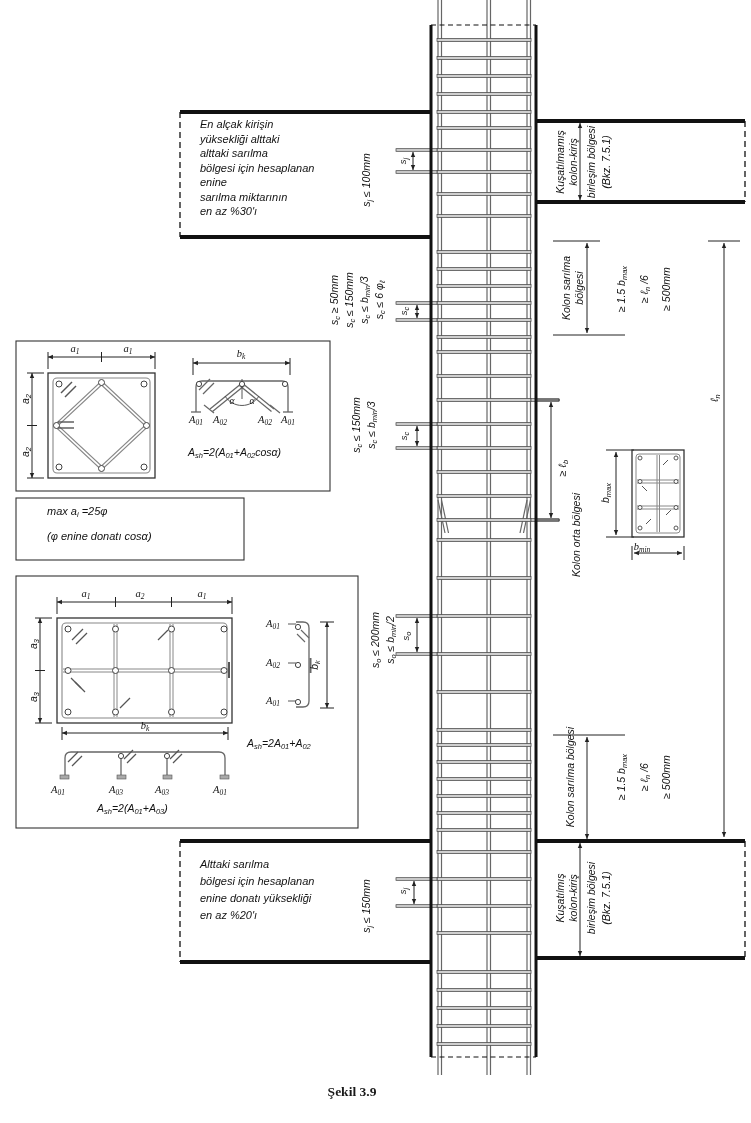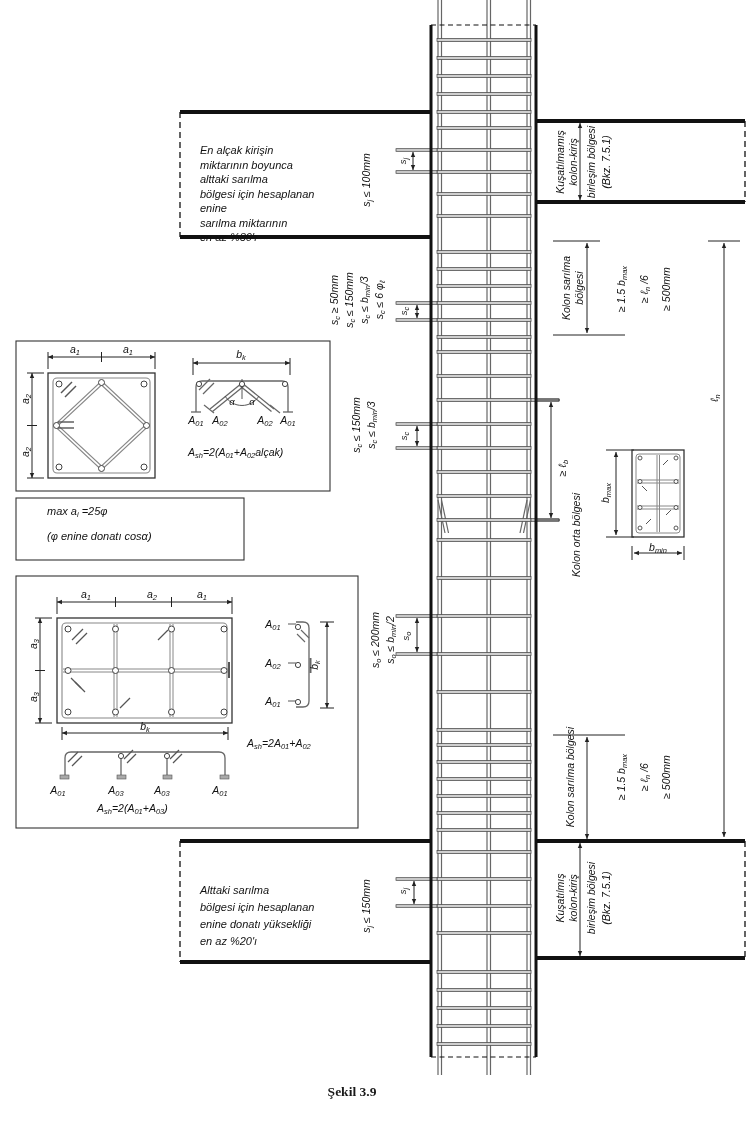--- a/index.html
+++ b/index.html
@@ -1,24 +1,24 @@
 <!DOCTYPE html>
 <html><head>
 <meta charset="utf-8">
 <style>
   html,body{margin:0;padding:0;}
   body{width:751px;height:1123px;position:relative;background:#fff;
        font-family:"Liberation Sans",sans-serif;color:#1a1a1a;overflow:hidden;}
   svg{position:absolute;left:0;top:0;}
   .lbl{position:absolute;font-style:italic;font-size:10.5px;line-height:1;white-space:nowrap;color:#111;}
   .rot{transform:translate(-50%,-50%) rotate(-90deg);}
-  .ctr{transform:translate(-50%,-50%);}
+  .ctr{transform:translate(-50%,-50%);font-family:Liberation Serif, serif;}
   .sm{font-size:9.5px;}
   sub{font-size:7.5px;line-height:0;vertical-align:-2px;}
-  .note{position:absolute;font-style:italic;font-size:11px;line-height:14.5px;white-space:nowrap;color:#111;margin-top:26px;}
+  .note{position:absolute;font-style:italic;font-size:11px;line-height:14.5px;white-space:nowrap;color:#111;}
   .note2{line-height:17px;}
   .caption{position:absolute;font-family:"Liberation Serif",serif;font-weight:bold;
            font-style:normal;font-size:13.5px;transform:translate(-50%,-50%);white-space:nowrap;}
 </style>
 </head>
 <body>
 
 <svg width="751" height="1123" viewBox="0 0 751 1123">
   <defs>
     <marker id="arr" viewBox="0 0 10 10" refX="9" refY="5" markerWidth="7" markerHeight="7" orient="auto-start-reverse">
@@ -353,21 +353,21 @@
     </g>
     <g stroke="#444" stroke-width="1" fill="#fff">
       <circle cx="121" cy="756" r="2.6"></circle>
         <circle cx="167" cy="756" r="2.6"></circle>
     </g>
   </g>
 </svg>
 
 <div class="note" style="left:200px;top:117px">
   <div>En alçak kirişin</div>
-  <div>miktarının boyunca</div>
+  <div>yüksekliği alttaki</div>
   <div>alttaki sarılma</div>
   <div>bölgesi için hesaplanan</div>
   <div>enine</div>
   <div>sarılma miktarının</div>
   <div>en az %30'ı</div>
 </div>
 <div class="note note2" style="left:200px;top:856px">
   <div>Alttaki sarılma</div>
   <div>bölgesi için hesaplanan</div>
   <div>enine donatı yüksekliği</div>
@@ -412,40 +412,40 @@
 
 <div class="lbl rot" style="left:356px;top:425px"><span>s</span><sub>c</sub><span> ≤ 150mm</span></div>
 <div class="lbl rot" style="left:371px;top:425px"><span>s</span><sub>c</sub><span> ≤ b</span><sub>min</sub><span>/3</span></div>
 <div class="lbl rot sm" style="left:404px;top:436px"><span>s</span><sub>c</sub></div>
 
 <div class="lbl rot" style="left:375px;top:640px"><span>s</span><sub>o</sub><span> ≤ 200mm</span></div>
 <div class="lbl rot" style="left:390px;top:640px"><span>s</span><sub>o</sub><span> ≤ b</span><sub>min</sub><span>/2</span></div>
 <div class="lbl rot sm" style="left:406px;top:636px"><span>s</span><sub>o</sub></div>
 
 <div class="lbl rot" style="left:605px;top:493px"><span>b</span><sub>max</sub></div>
-<div class="lbl ctr" style="left:658px;top:547px"><span>b</span><sub>min</sub></div>
+<div class="lbl ctr" style="left:642px;top:547px"><span>b</span><sub>min</sub></div>
 
 <div class="lbl ctr" style="left:75px;top:349px"><span>a</span><sub>1</sub></div>
 <div class="lbl ctr" style="left:128px;top:349px"><span>a</span><sub>1</sub></div>
 <div class="lbl rot" style="left:25px;top:399px"><span>a</span><sub>2</sub></div>
 <div class="lbl rot" style="left:25px;top:452px"><span>a</span><sub>2</sub></div>
 <div class="lbl ctr" style="left:241px;top:354px"><span>b</span><sub>k</sub></div>
 <div class="lbl ctr sm" style="left:232px;top:402px"><span>α</span></div>
 <div class="lbl ctr sm" style="left:252px;top:402px"><span>α</span></div>
 <div class="lbl ctr" style="left:196px;top:420px"><span>A</span><sub>01</sub></div>
 <div class="lbl ctr" style="left:220px;top:420px"><span>A</span><sub>02</sub></div>
 <div class="lbl ctr" style="left:265px;top:420px"><span>A</span><sub>02</sub></div>
 <div class="lbl ctr" style="left:288px;top:420px"><span>A</span><sub>01</sub></div>
-<div class="lbl" style="left:188px;top:447px"><span>A</span><sub>sh</sub><span>=2(A</span><sub>01</sub><span>+A</span><sub>02</sub><span>alçak)</span></div>
+<div class="lbl" style="left:188px;top:447px"><span>A</span><sub>sh</sub><span>=2(A</span><sub>01</sub><span>+A</span><sub>02</sub><span>cosα)</span></div>
 
 <div class="lbl" style="left:47px;top:506px;font-size:11px"><span>max a</span><sub>i</sub><span> =25φ</span></div>
 <div class="lbl" style="left:47px;top:531px;font-size:11px"><span>(φ enine donatı cosα)</span></div>
 
 <div class="lbl ctr" style="left:86px;top:594px"><span>a</span><sub>1</sub></div>
-<div class="lbl ctr" style="left:152px;top:594px"><span>a</span><sub>2</sub></div>
+<div class="lbl ctr" style="left:140px;top:594px"><span>a</span><sub>2</sub></div>
 <div class="lbl ctr" style="left:202px;top:594px"><span>a</span><sub>1</sub></div>
 <div class="lbl rot" style="left:33px;top:644px"><span>a</span><sub>3</sub></div>
 <div class="lbl rot" style="left:33px;top:697px"><span>a</span><sub>3</sub></div>
 <div class="lbl ctr" style="left:273px;top:624px"><span>A</span><sub>01</sub></div>
 <div class="lbl ctr" style="left:273px;top:663px"><span>A</span><sub>02</sub></div>
 <div class="lbl ctr" style="left:273px;top:701px"><span>A</span><sub>01</sub></div>
 <div class="lbl rot" style="left:314px;top:665px"><span>b</span><sub>k</sub></div>
 <div class="lbl" style="left:247px;top:738px"><span>A</span><sub>sh</sub><span>=2A</span><sub>01</sub><span>+A</span><sub>02</sub></div>
 <div class="lbl ctr" style="left:145px;top:726px"><span>b</span><sub>k</sub></div>
 <div class="lbl ctr" style="left:58px;top:790px"><span>A</span><sub>01</sub></div>

